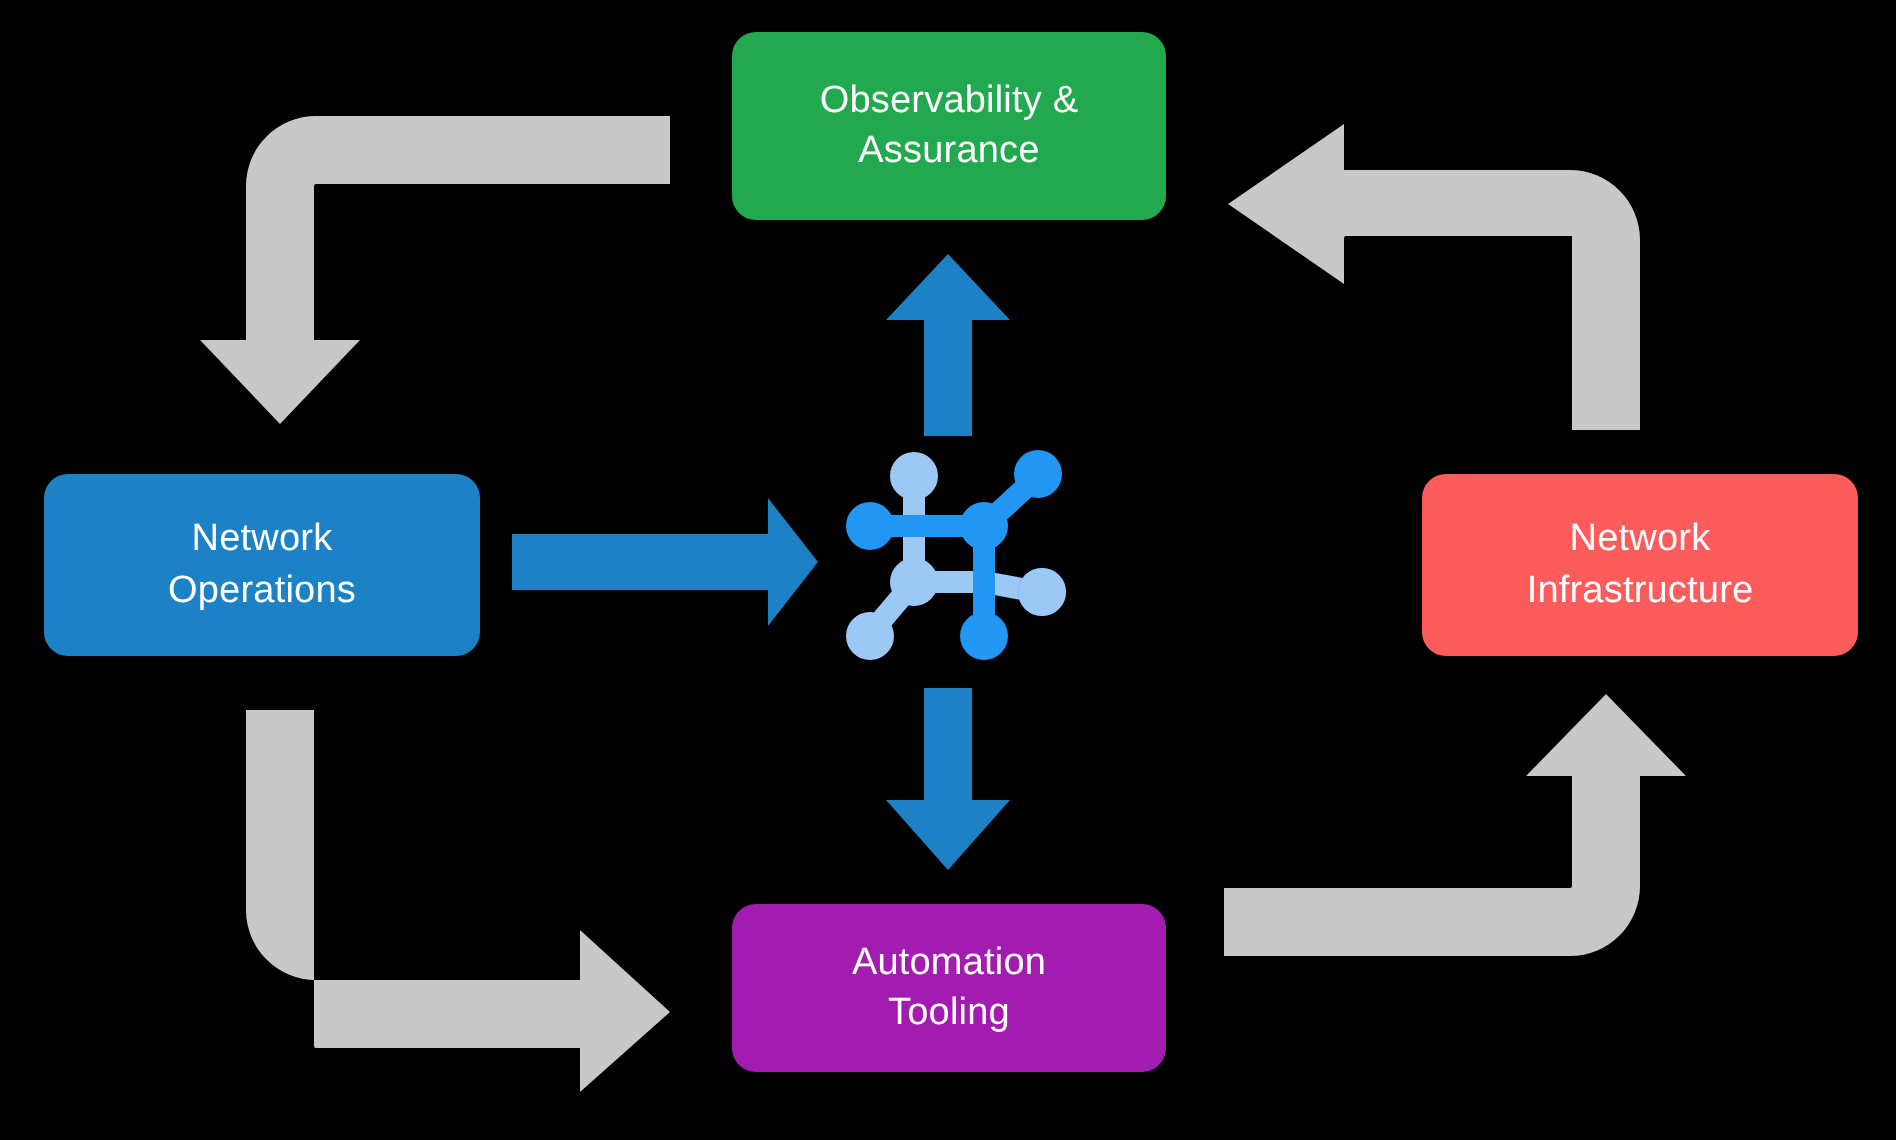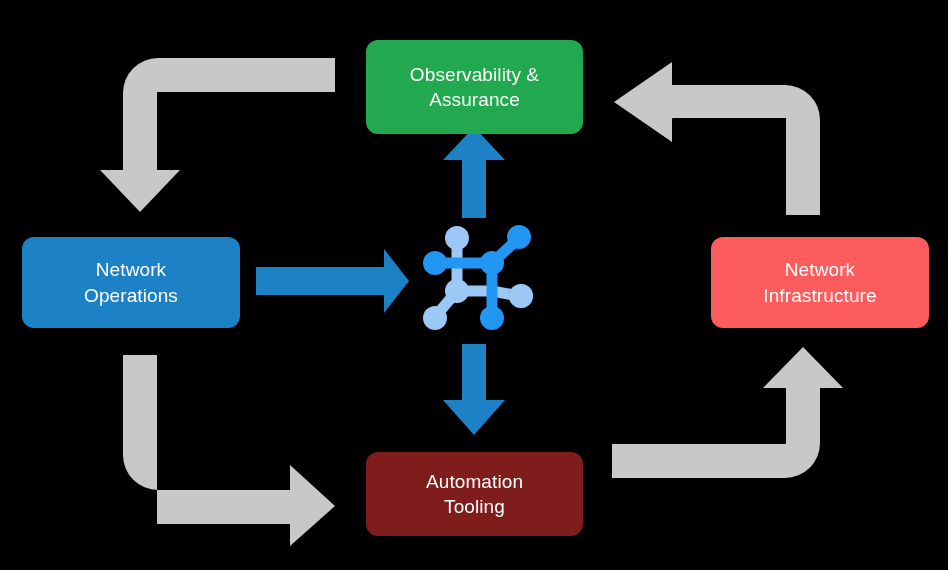--- a/index.html
+++ b/index.html
@@ -34,21 +34,21 @@
     font-weight:400;
     letter-spacing:0.1px;
     box-sizing:border-box;
     padding:6px 10px;
     z-index:5;
   }
   .node-box .label{
     display:block;
     white-space:pre-line;
   }
-  #box-observability{ left:366px; top:40px;  width:217px; height:94px; }
+  #box-observability{ left:366px; top:16px;  width:217px; height:94px; }
   #box-operations  { left:22px;  top:237px; width:218px; height:91px; }
   #box-infrastructure{ left:711px;top:237px; width:218px; height:91px; }
   #box-automation  { left:366px; top:452px; width:217px; height:84px; }
 </style>
 </head>
 <body>
 
 <div id="stage">
 
   <svg id="svg-layer" viewBox="0 0 948 570" xmlns="http://www.w3.org/2000/svg">
@@ -191,18 +191,18 @@
   <div class="node-box" id="box-operations" style="background:#1C82C5;">
     <span class="label">Network
 Operations</span>
   </div>
 
   <div class="node-box" id="box-infrastructure" style="background:#FC5C5C;">
     <span class="label">Network
 Infrastructure</span>
   </div>
 
-  <div class="node-box" id="box-automation" style="background:#7f1d1d;">
+  <div class="node-box" id="box-automation" style="background:#a21caf;">
     <span class="label">Automation
 Tooling</span>
   </div>
 
 </div>
 
 </body></html>

